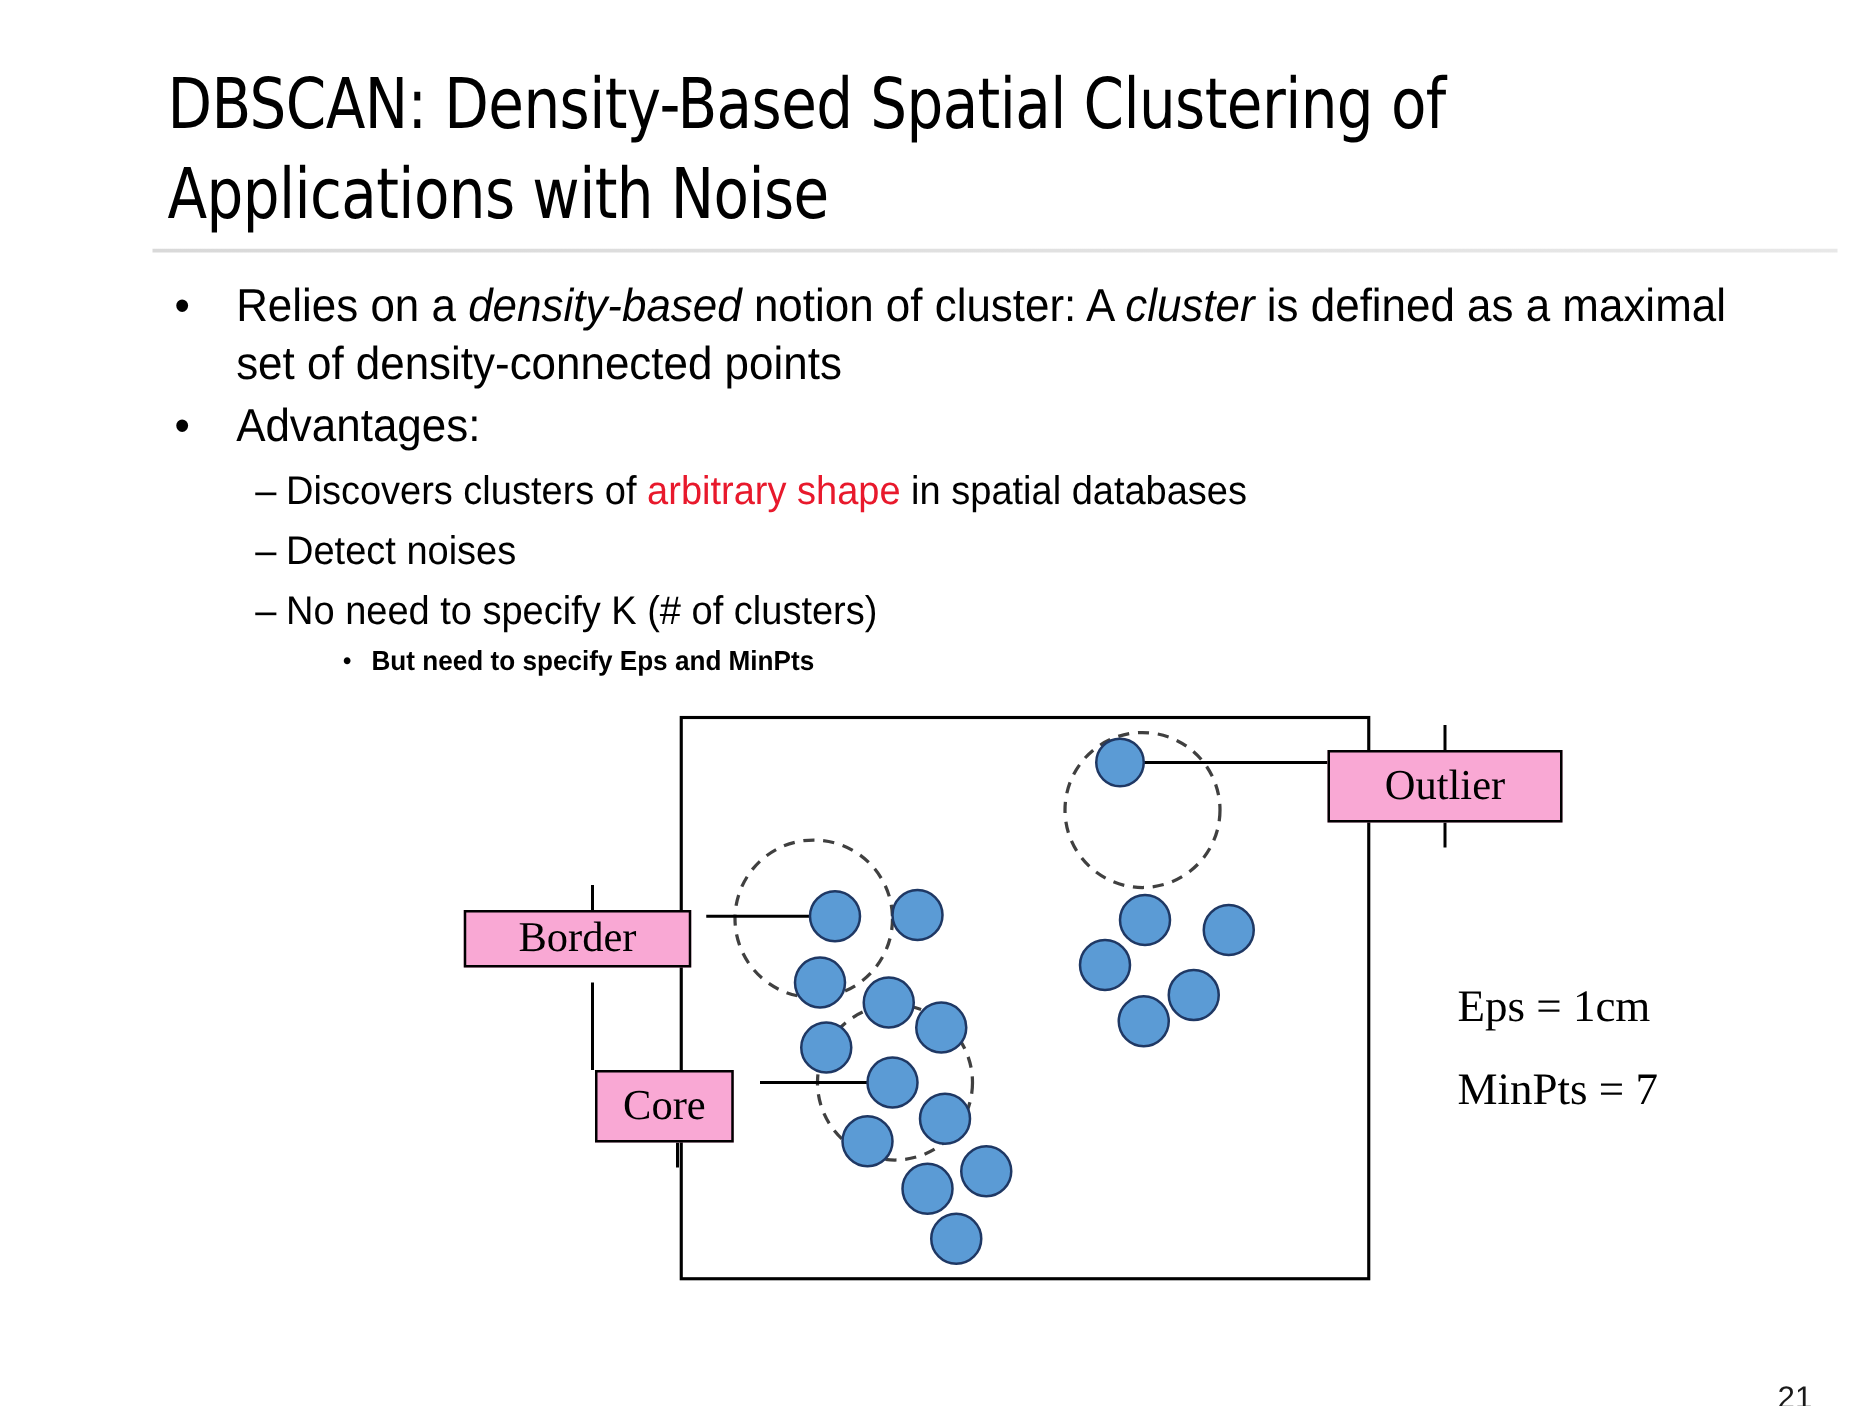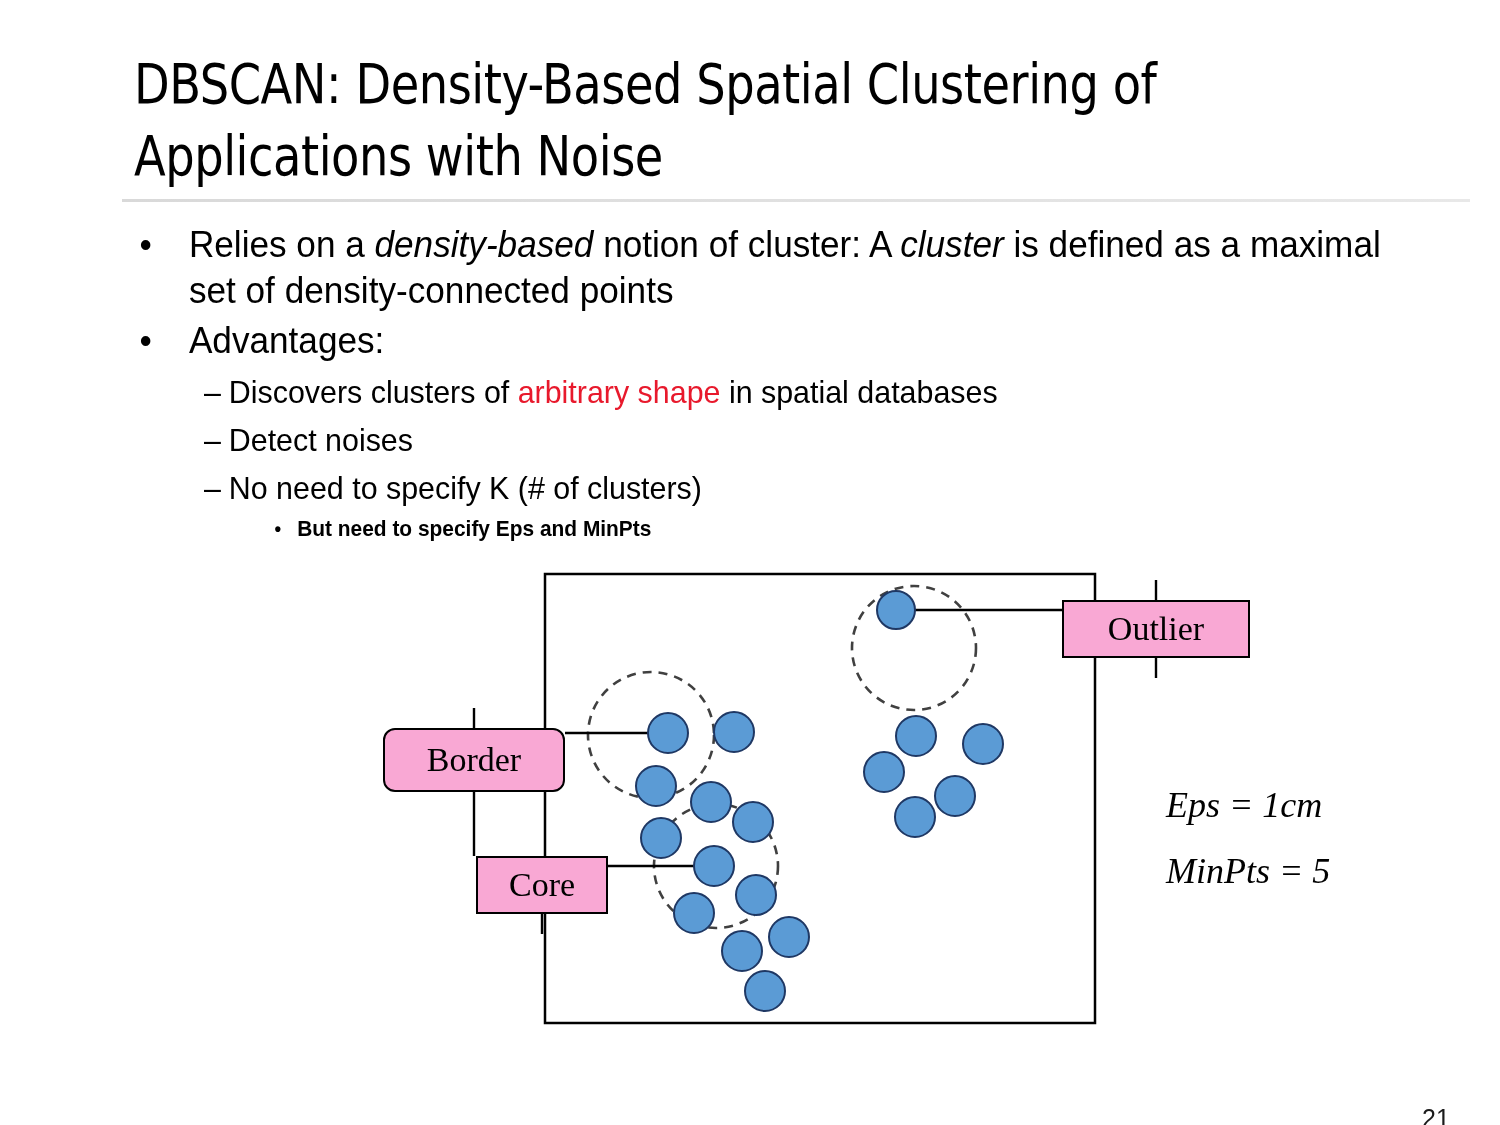--- a/index.html
+++ b/index.html
@@ -124,30 +124,29 @@
     background: #f9a8d4;
     font-family: "Liberation Serif", "DejaVu Serif", serif;
     font-size: 34px;
     color: #000000;
     display: flex;
     align-items: center;
     justify-content: center;
     box-sizing: border-box;
   }
   #lbl-outlier { left: 1018px; top: 600px; width: 188px; height: 58px; }
-  #lbl-border  { left: 339px;  top: 728px; width: 182px; height: 64px; border-radius: 12px; }
-  #lbl-core    { left: 432px;  top: 856px; width: 132px; height: 58px; }
+  #lbl-border  { left: 327px;  top: 728px; width: 182px; height: 46px; }
+  #lbl-core    { left: 432px;  top: 856px; width: 111px; height: 58px; }
 
   .param {
     position: absolute;
     font-family: "Liberation Serif", "DejaVu Serif", serif;
     font-size: 36px;
     color: #000000;
     white-space: nowrap;
-    font-style: italic;
   }
   #param-eps    { left: 1122px; top: 784px; }
   #param-minpts { left: 1122px; top: 850px; }
 
   .page-num {
     position: absolute;
     left: 1378px;
     top: 1104px;
     font-family: "Liberation Sans", sans-serif;
     font-size: 25px;
@@ -233,17 +232,17 @@
     <span>Outlier</span>
   </div>
   <div class="label-box" id="lbl-border">
     <span>Border</span>
   </div>
   <div class="label-box" id="lbl-core">
     <span>Core</span>
   </div>
 
   <div class="param" id="param-eps">Eps = 1cm</div>
-  <div class="param" id="param-minpts">MinPts = 5</div>
+  <div class="param" id="param-minpts">MinPts = 7</div>
 
   <div class="page-num">21</div>
 
 </div>
 
 </body></html>

